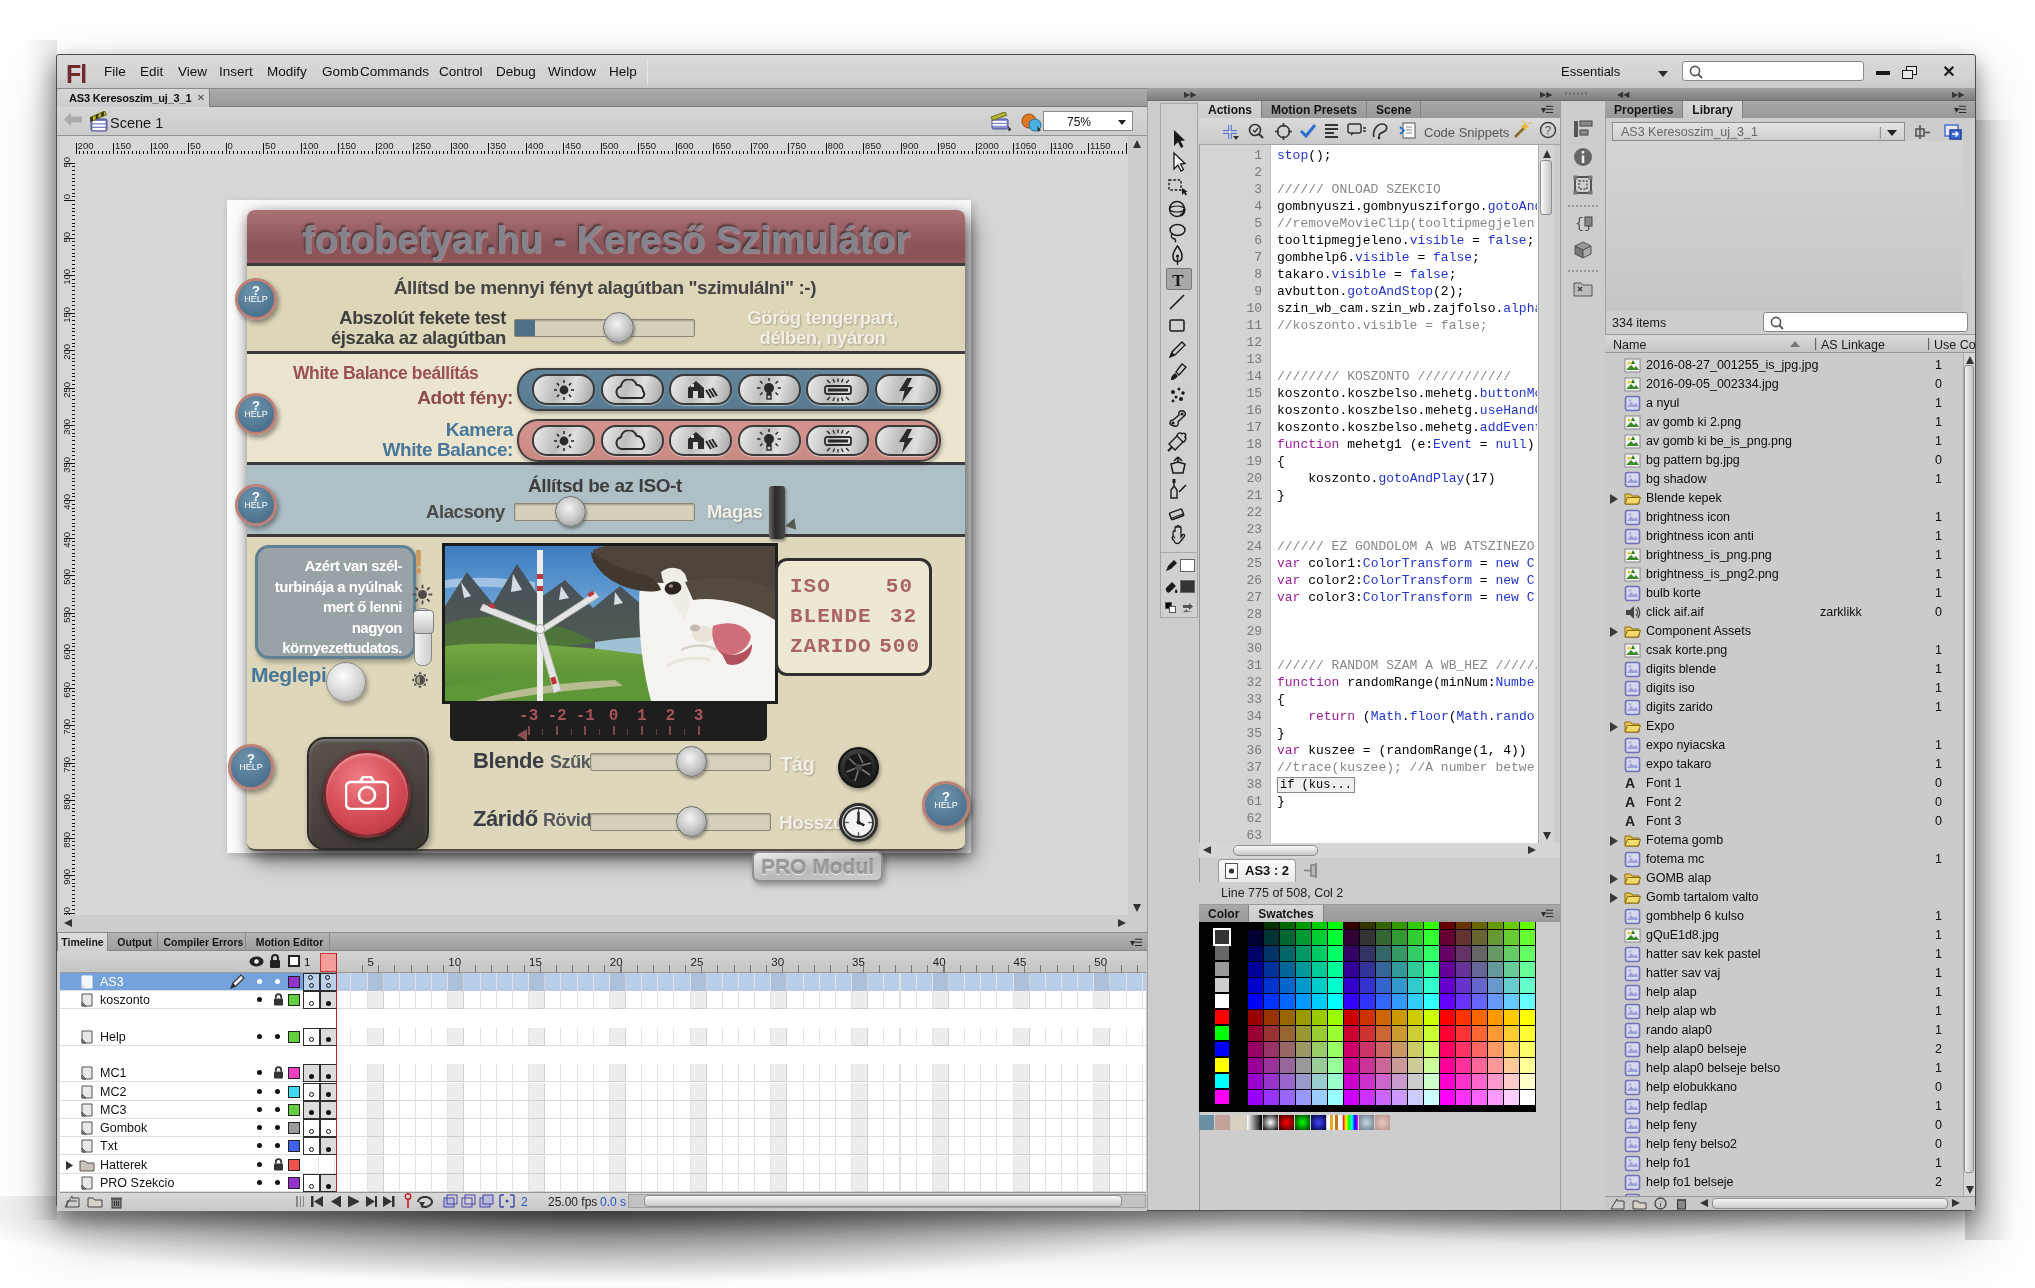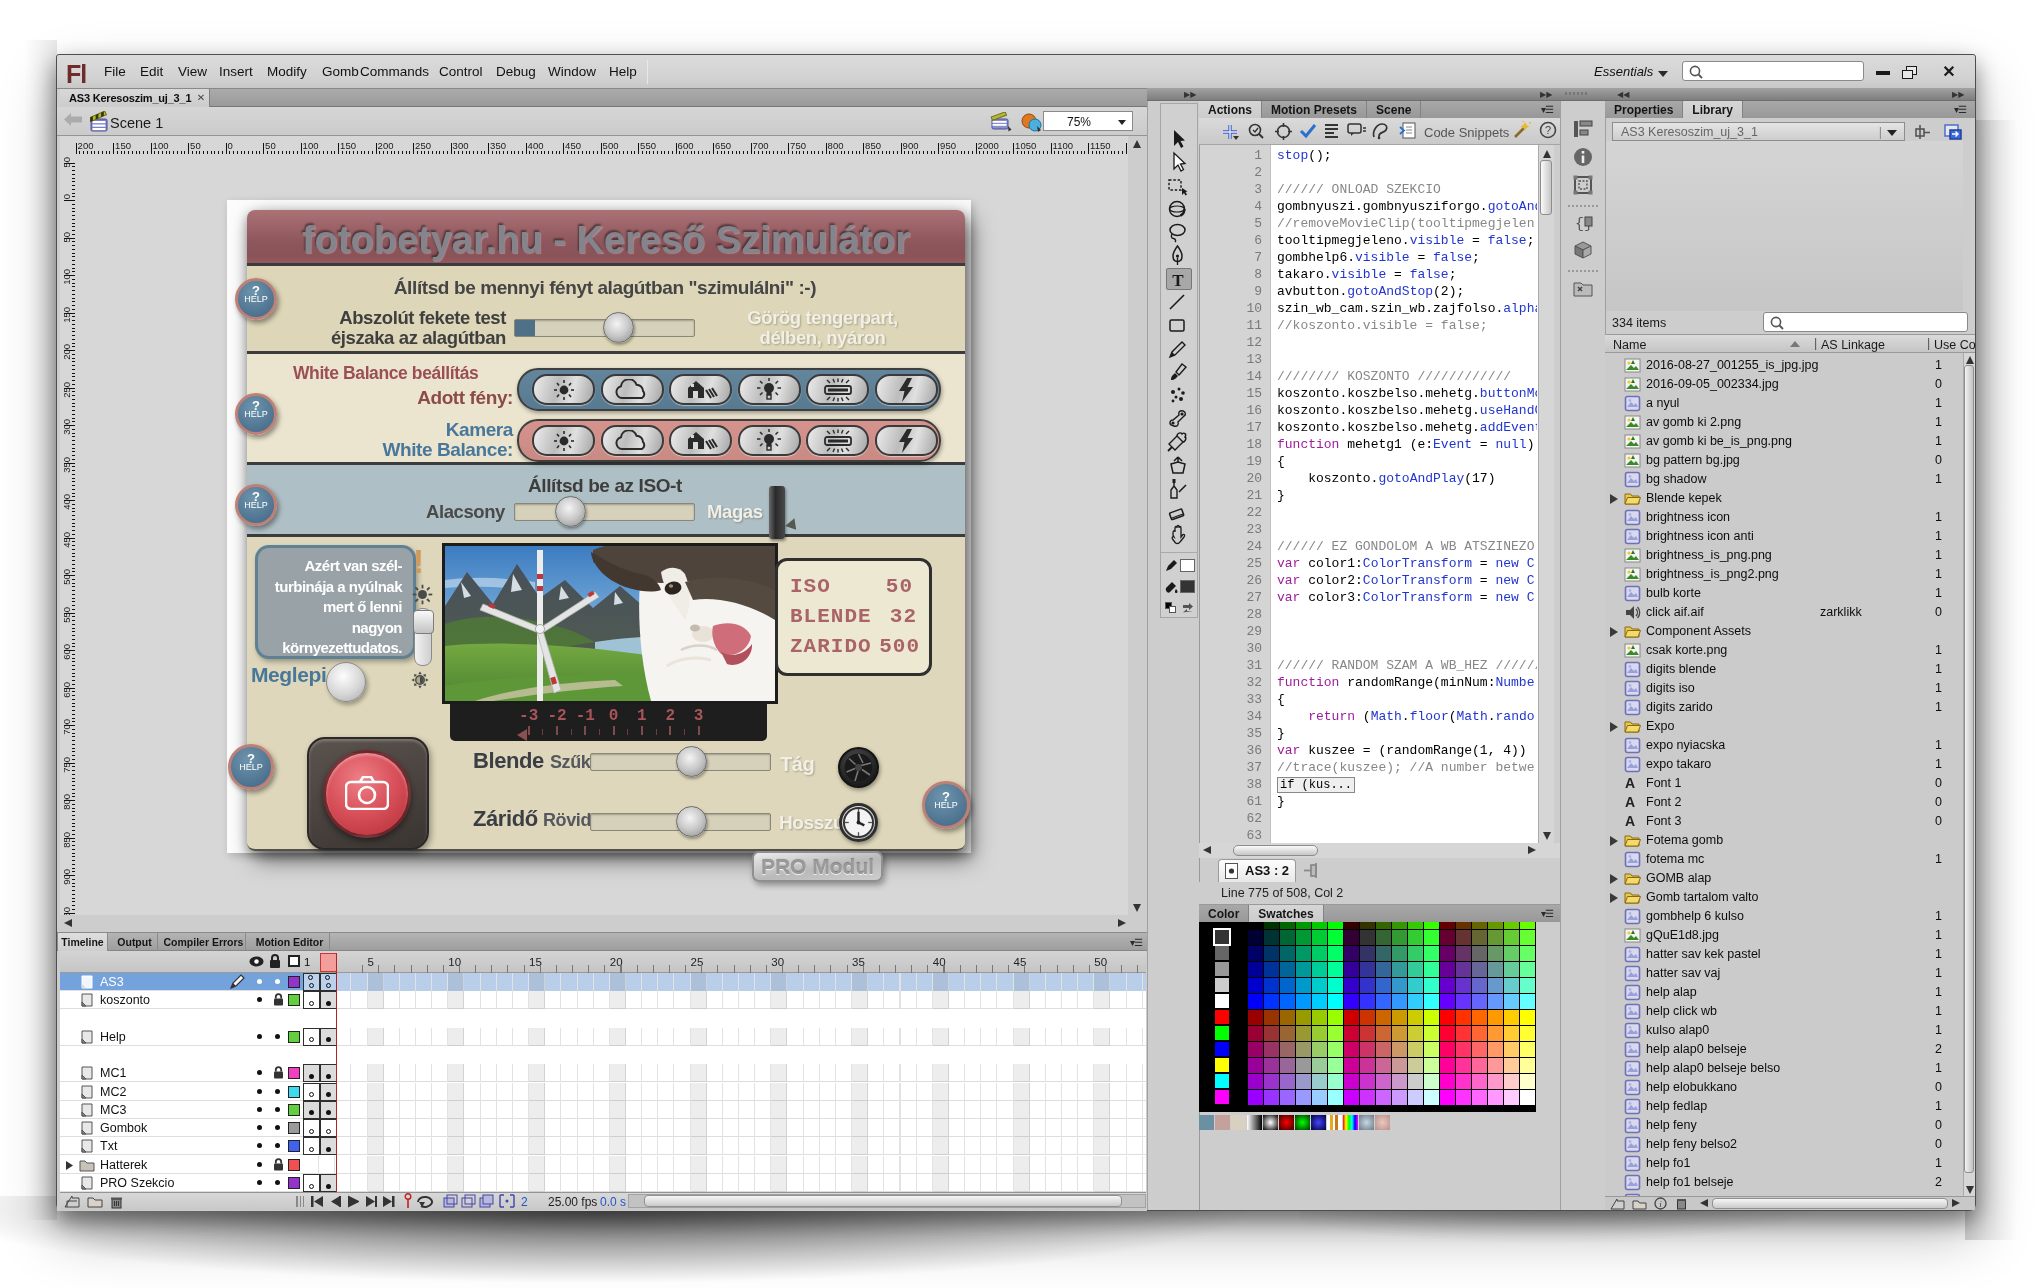--- a/index.html
+++ b/index.html
@@ -7,21 +7,21 @@
 #sh1{left:0px;top:1196px;width:1800px;height:140px;background:radial-gradient(ellipse 46% 68% at 33% 8%,rgba(0,0,0,.55),rgba(0,0,0,0) 80%);}
 #sh2{left:1300px;top:1180px;width:700px;height:120px;background:radial-gradient(ellipse 60% 55% at 35% 15%,rgba(0,0,0,.22),rgba(0,0,0,0) 70%);}
 #sh3{left:1965px;top:120px;width:70px;height:1120px;background:linear-gradient(90deg,rgba(0,0,0,.16),rgba(0,0,0,0) 75%);}
 #sh4{left:16px;top:40px;width:41px;height:1180px;background:linear-gradient(270deg,rgba(0,0,0,.09),rgba(0,0,0,0) 80%);}
 #win{left:56px;top:54px;width:1920px;height:1157px;background:#cdcdcd;border:1px solid #4e4e4e;border-radius:3px 3px 7px 7px;box-shadow:0 10px 22px rgba(0,0,0,.45),0 26px 55px rgba(0,0,0,.25);}
 
 #menubar{left:57px;top:55px;width:1918px;height:33px;background:linear-gradient(#dbdbdb,#d2d2d2 70%,#c8c8c8);border-radius:3px 3px 0 0;}
 #fllogo{left:66px;top:60px;color:#6e2a2c;font-weight:bold;font-size:25px;letter-spacing:-1px;}
 .menu{top:64px;height:18px;font-size:13.5px;color:#111;}
 #msep{left:647px;top:60px;width:1px;height:24px;background:#aeaeae;border-right:1px solid #e8e8e8;}
-#essentials{left:1594px;top:64px;font-size:13px;color:#111;font-style:italic;}
+#essentials{left:1561px;top:64px;font-size:13px;color:#111;}
 #essarrow{left:1658px;top:71px;width:0;height:0;border-left:5px solid transparent;border-right:5px solid transparent;border-top:6px solid #2a2a2a;}
 #searchbox{left:1682px;top:61px;width:182px;height:20px;background:#fff;border:1px solid #8a8a8a;border-radius:3px;}
 .winbtn{top:61px;width:30px;height:22px;color:#1a1a1a;font-size:14px;text-align:center;line-height:22px;font-weight:bold;}
 
 #tabbar{left:57px;top:88px;width:1918px;height:19px;background:linear-gradient(#ababab,#9a9a9a);border-top:1px solid #898989;border-bottom:1px solid #767676;}
 #doctab{left:60px;top:89px;width:150px;height:18px;background:linear-gradient(#d8d8d8,#cccccc);border-right:1px solid #7f7f7f;font-size:11px;font-weight:bold;color:#0d0d0d;padding:3px 16px 0 9px;white-space:nowrap;overflow:hidden;letter-spacing:-.2px;}
 #doctab .x{position:absolute;right:4px;top:3px;font-weight:normal;font-size:10px;color:#444;}
 #tabbarl{left:57px;top:89px;width:3px;height:18px;background:#cfcfcf;}
 
 #editbar{left:57px;top:107px;width:1918px;height:29px;background:linear-gradient(#d6d6d6,#cbcbcb);border-bottom:1px solid #949494;}
@@ -1414,30 +1414,30 @@
       </svg>
       <span class="nm">help alap</span>
       <span class="cnt">1</span>
     </div>
     <div class="librow" style="top:649px;">
       <svg class="licon" viewBox="0 0 17 17">
         <rect x="1.5" y="1.5" width="14" height="14" rx="2" fill="#d8d8ee" stroke="#7070b8" stroke-width="1.6"></rect>
         <path d="M3 12 L7 7 L10 10 L12 8 L14 12 Z" fill="#9aa0d8"></path>
         <circle cx="6" cy="5.5" r="1.4" fill="#b0b4e0"></circle>
       </svg>
-      <span class="nm">help click wb</span>
+      <span class="nm">help alap wb</span>
       <span class="cnt">1</span>
     </div>
     <div class="librow" style="top:668px;">
       <svg class="licon" viewBox="0 0 17 17">
         <rect x="1.5" y="1.5" width="14" height="14" rx="2" fill="#d8d8ee" stroke="#7070b8" stroke-width="1.6"></rect>
         <path d="M3 12 L7 7 L10 10 L12 8 L14 12 Z" fill="#9aa0d8"></path>
         <circle cx="6" cy="5.5" r="1.4" fill="#b0b4e0"></circle>
       </svg>
-      <span class="nm">kulso alap0</span>
+      <span class="nm">rando alap0</span>
       <span class="cnt">1</span>
     </div>
     <div class="librow" style="top:687px;">
       <svg class="licon" viewBox="0 0 17 17">
         <rect x="1.5" y="1.5" width="14" height="14" rx="2" fill="#d8d8ee" stroke="#7070b8" stroke-width="1.6"></rect>
         <path d="M3 12 L7 7 L10 10 L12 8 L14 12 Z" fill="#9aa0d8"></path>
         <circle cx="6" cy="5.5" r="1.4" fill="#b0b4e0"></circle>
       </svg>
       <span class="nm">help alap0 belseje</span>
       <span class="cnt">2</span>

